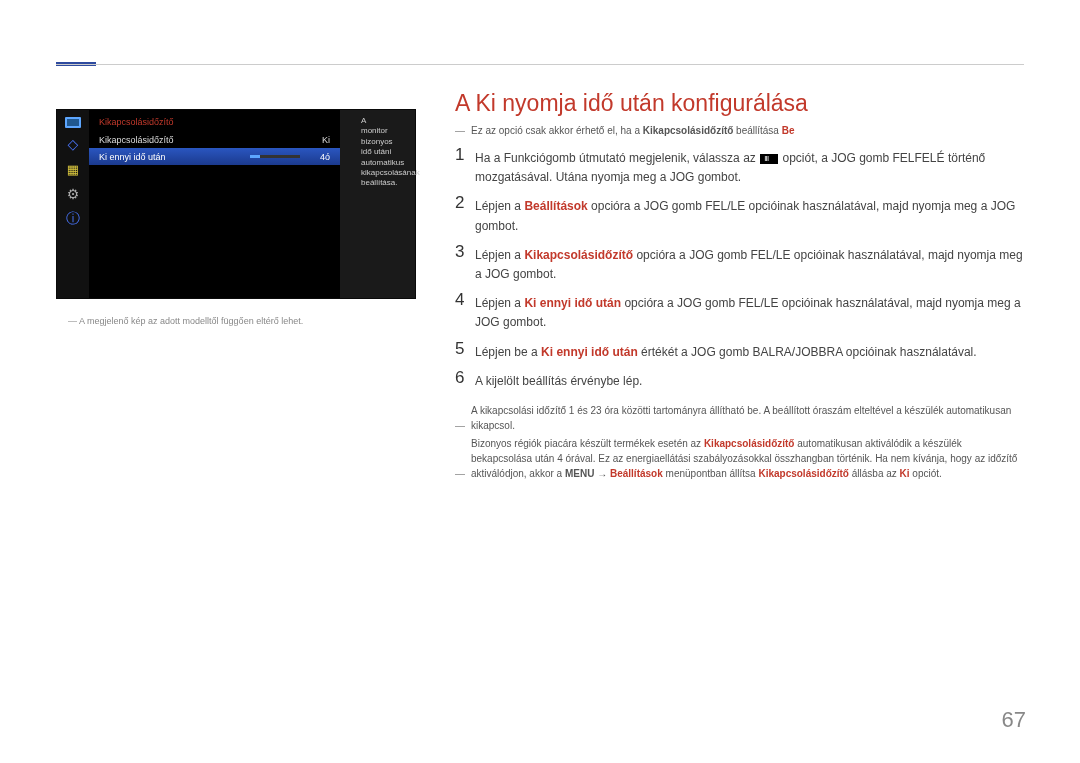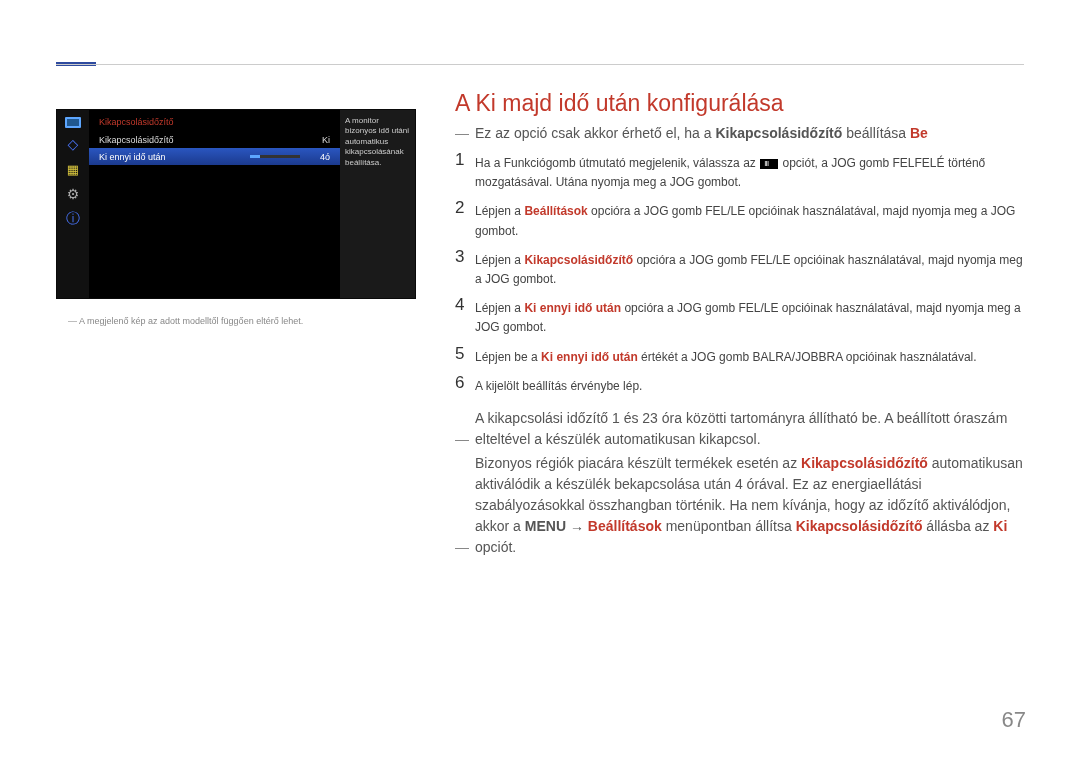--- a/index.html
+++ b/index.html
@@ -84,21 +84,21 @@
 }
 .osd-bar-wrap { display:flex; align-items:center; gap:20px;}
 .osd-bar { width:50px; height:3px; background:#333; position:relative;}
 .osd-bar-fill { position:absolute; left:0; top:0; height:100%; width:20%; background:#5da6ff;}
 .osd-tip {
   width: 75px;
   background: #1a1a1a;
   font-size: 8px;
   line-height: 1.3;
   color: #ccc;
-  padding: 6px 5px;
+  padding: 6px 21px;
 }
 .osd-caption {
   position: absolute;
   top: 316px;
   left: 68px;
   font-size: 9px;
   color: #888;
 }
 .osd-caption::before { content: "― "; color:#999; }
 
@@ -108,21 +108,21 @@
   left: 455px;
   right: 56px;
 }
 .title {
   font-size: 23px;
   color: #c2392b;
   font-weight: 400;
   margin-bottom: 8px;
 }
 .note {
-  font-size: 14px;
+  font-size: 10px;
   color: #555;
   margin: 4px 0 10px 0;
   display: flex;
   align-items: flex-end;
 }
 .note::before { content: "―"; margin-right:6px; color:#888;}
 .note .b { font-weight: 600; }
 .note .r { color: #c2392b; font-weight: 600; }
 ol.steps {
   list-style: none;
@@ -200,21 +200,21 @@
           </span>
         <span>4ó</span>
       </span>
     </div>
   </div>
   <div class="osd-tip">A monitor bizonyos idő utáni automatikus kikapcsolásának beállítása.</div>
 </div>
 <div class="osd-caption">A megjelenő kép az adott modelltől függően eltérő lehet.</div>
 
 <div class="content">
-  <h1 class="title">A Ki majd idő után konfigurálása</h1>
+  <h1 class="title">A Ki nyomja idő után konfigurálása</h1>
 
   <div class="note">
     <span>
       <span>Ez az opció csak akkor érhető el, ha a </span><span class="b">Kikapcsolásidőzítő</span><span> beállítása </span><span class="r">Be</span>
     </span>
   </div>
 
   <ol class="steps">
     <li>
       <div class="step-body">

